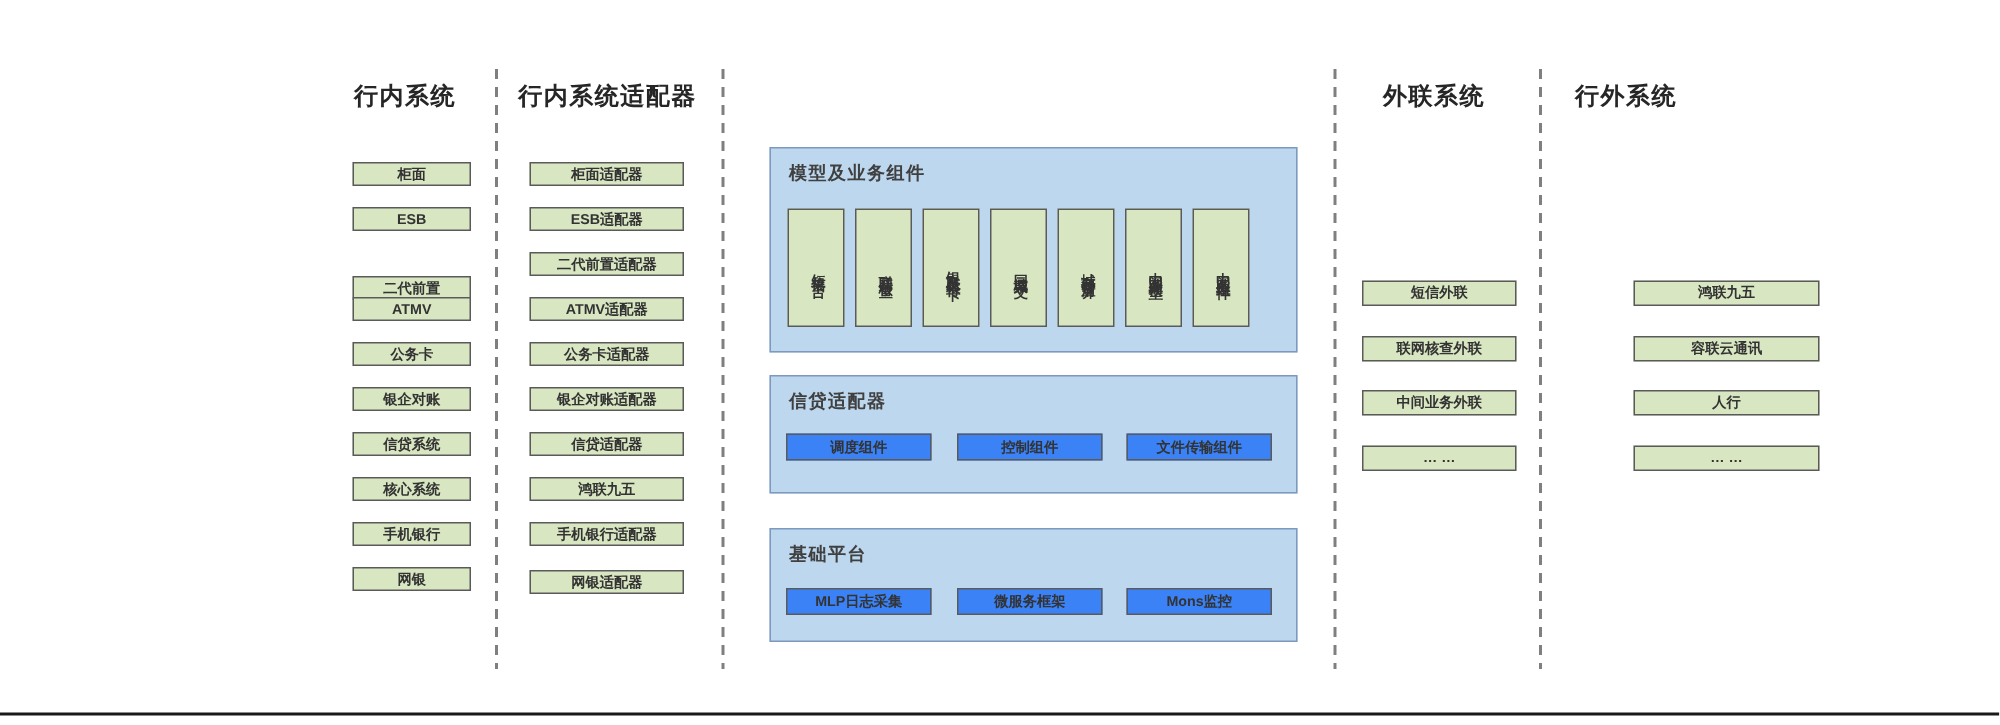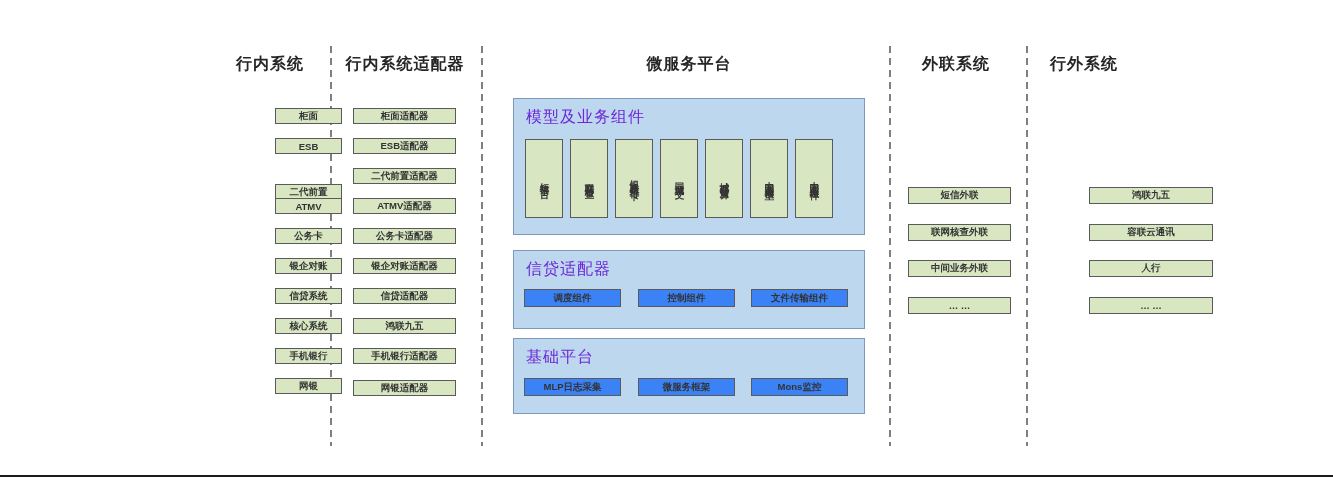--- a/index.html
+++ b/index.html
@@ -13,30 +13,30 @@
   }
   .col-title {
     position:absolute; top:54px; width:180px; text-align:center;
     font-size:16px; font-weight:bold; color:#262626; letter-spacing:1px;
   }
   .gbox {
     position:absolute; box-sizing:border-box; background:#d8e6c1; border:1px solid #5a5a5a;
     display:flex; align-items:center; justify-content:center;
     font-size:9.5px; font-weight:bold; color:#333333; white-space:nowrap;
   }
-  .c1 { left:235px; width:67px;  height:16px;margin-left:40px; }
+  .c1 { left:235px; width:79px;  height:16px; }
   .c2 { left:353px; width:103px; height:16px; }
   .c4 { left:908px; width:103px; height:17px; }
   .c5 { left:1089px; width:124px; height:17px; }
   .panel {
     position:absolute; left:513px; width:352px; box-sizing:border-box;
     background:#bdd7ee; border:1.5px solid #7d99bd;
   }
   .panel-title {
-    position:absolute; left:12px; top:8px; font-size:16px; color:#6d28d9; letter-spacing:1px;
+    position:absolute; left:12px; top:8px; font-size:12px; color:#404040; letter-spacing:1px;font-weight:bold;
   }
   .vbox {
     position:absolute; top:40px; width:38px; height:79px; box-sizing:border-box;
     background:#d8e6c1; border:1px solid #5a5a5a;
     display:flex; align-items:center; justify-content:center;
     writing-mode:vertical-rl; text-orientation:upright;
     font-size:9.5px; font-weight:bold; color:#333333; letter-spacing:2px;
   }
   .hbox {
     position:absolute; width:97px; height:18px; box-sizing:border-box;
@@ -51,21 +51,20 @@
 
 <div class="canvas">
 
   <div class="vsep" style="left:330px"></div>
   <div class="vsep" style="left:481px"></div>
   <div class="vsep" style="left:889px"></div>
   <div class="vsep" style="left:1026px"></div>
 
   <div class="col-title" style="left:180px">行内系统</div>
   <div class="col-title" style="left:315px">行内系统适配器</div>
-  <div class="col-title" style="left:599px">微服务平台</div>
   <div class="col-title" style="left:866px">外联系统</div>
   <div class="col-title" style="left:994px">行外系统</div>
 
   <div class="gbox c1" style="top:108px">柜面</div>
   <div class="gbox c1" style="top:138px">ESB</div>
   <div class="gbox c1" style="top:184px">二代前置</div>
   <div class="gbox c1" style="top:198px">ATMV</div>
   <div class="gbox c1" style="top:228px">公务卡</div>
   <div class="gbox c1" style="top:258px">银企对账</div>
   <div class="gbox c1" style="top:288px">信贷系统</div>
@@ -95,21 +94,21 @@
     <div class="vbox" style="left:281px">中间业务组件</div>
   </div>
 
   <div class="panel" style="top:250px; height:79px">
     <div class="panel-title">信贷适配器</div>
     <div class="hbox" style="left:10px;  top:38px">调度组件</div>
     <div class="hbox" style="left:124px; top:38px">控制组件</div>
     <div class="hbox" style="left:237px; top:38px">文件传输组件</div>
   </div>
 
-  <div class="panel" style="top:338px; height:76px">
+  <div class="panel" style="top:352px; height:76px">
     <div class="panel-title">基础平台</div>
     <div class="hbox" style="left:10px;  top:39px">MLP日志采集</div>
     <div class="hbox" style="left:124px; top:39px">微服务框架</div>
     <div class="hbox" style="left:237px; top:39px">Mons监控</div>
   </div>
 
   <div class="gbox c4" style="top:187px">短信外联</div>
   <div class="gbox c4" style="top:224px">联网核查外联</div>
   <div class="gbox c4" style="top:260px">中间业务外联</div>
   <div class="gbox c4" style="top:297px">… …</div>

